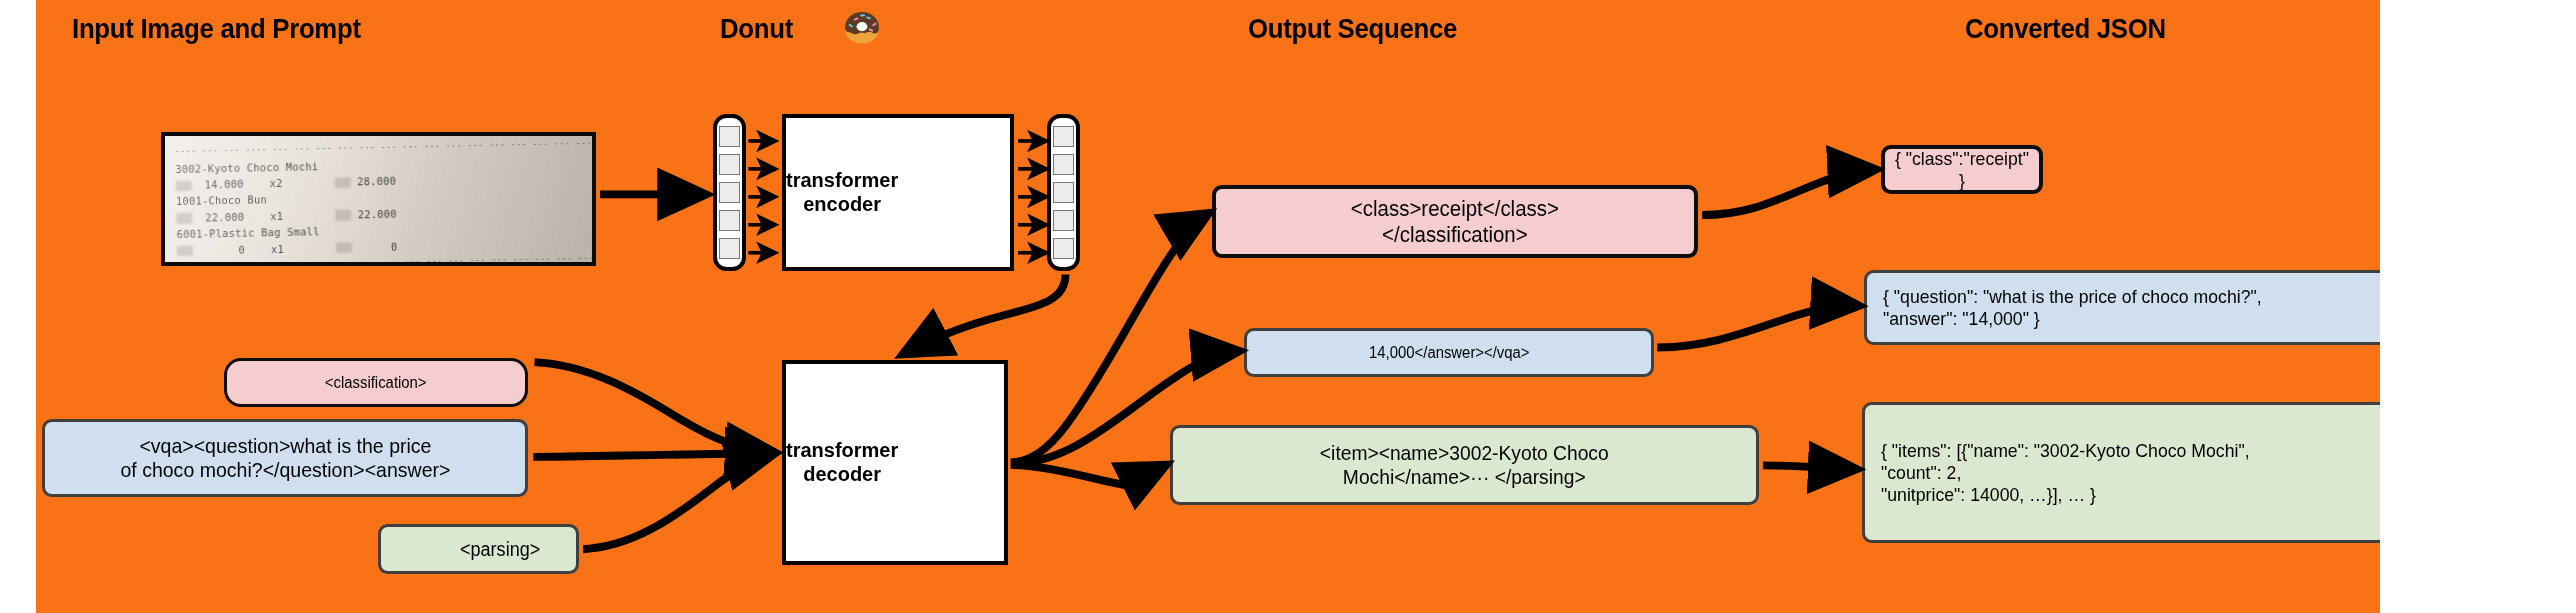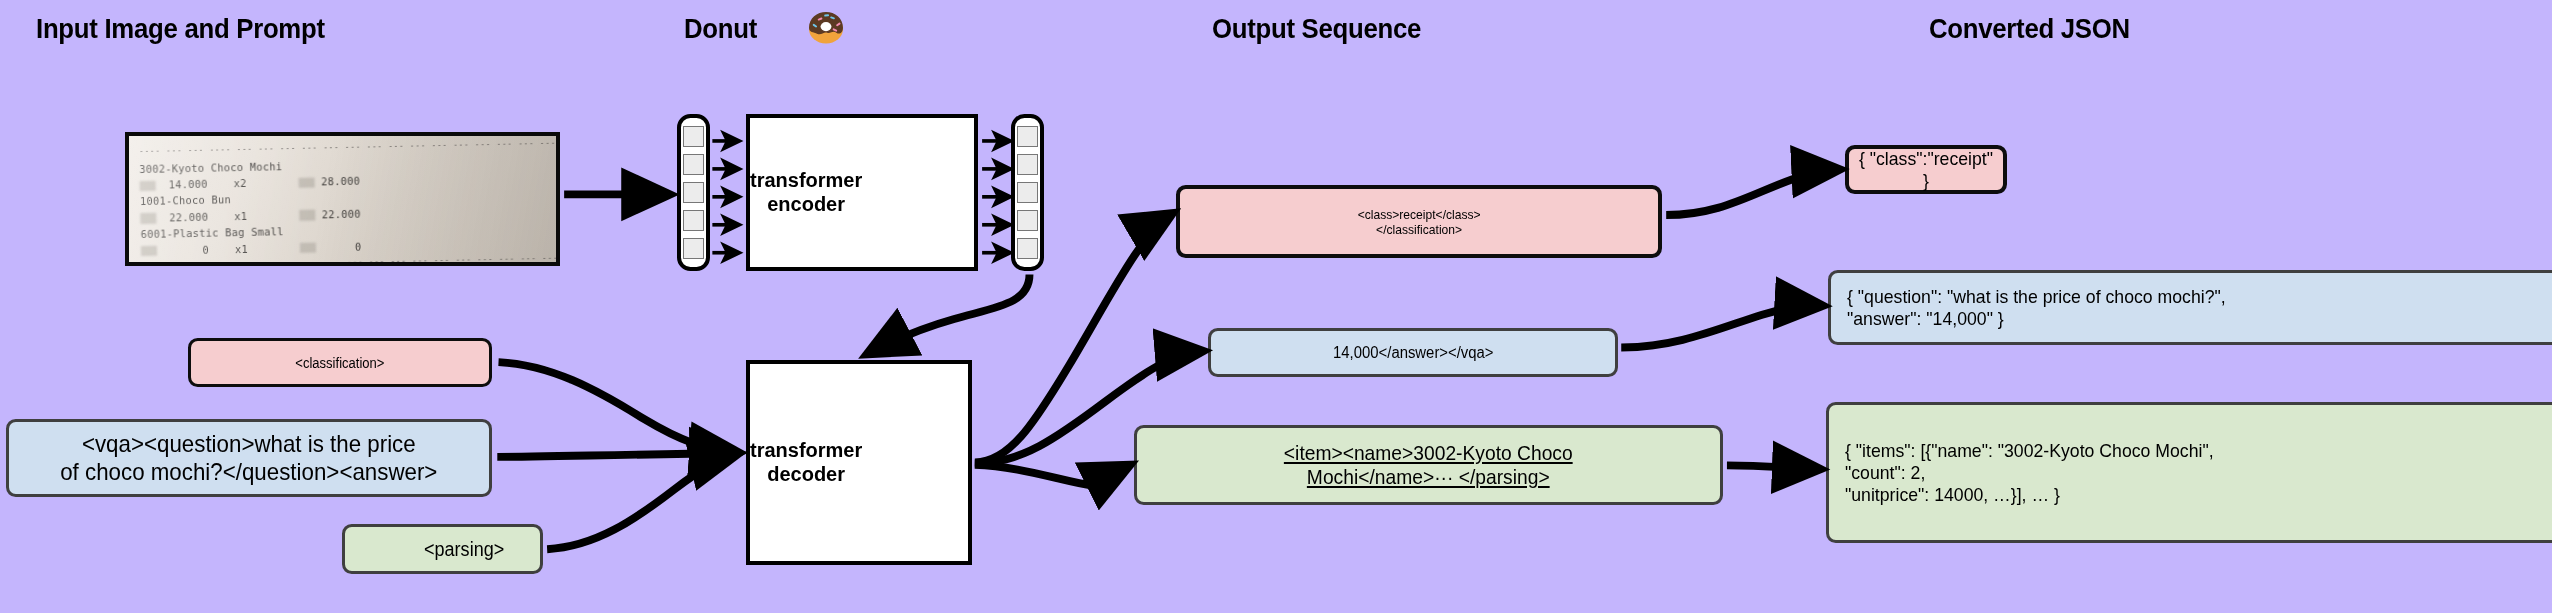--- a/index.html
+++ b/index.html
@@ -1,17 +1,17 @@
 <!DOCTYPE html>
 <html style="font-size:9.7px"><head>
 <meta charset="utf-8">
 <style>
   html,body{margin:0;padding:0;background:#ffffff;}
   body{font-family:"Liberation Sans",sans-serif;}
-  #stage{position:relative;width:2552px;height:613px;background:#c4b5fd;overflow:hidden;}
+  #stage{position:relative;width:2344px;height:613px;background:#f97316;overflow:hidden;margin-left:36px;}
 
   .hdr{
     position:absolute;
     font-family:"Liberation Sans",sans-serif;
     font-weight:bold;
     font-size:28px;
     letter-spacing:-0.3px;
     color:#000;
     white-space:nowrap;
     transform:scaleX(0.92);
@@ -142,43 +142,43 @@
     <div class="tok"></div>
     <div class="tok"></div>
     <div class="tok"></div>
   </div>
 
   <div class="hardbox" style="left:746px;top:360px;width:226px;height:205px;">
     <span class="inner" style="white-space:pre-line;">transformer
 decoder</span>
   </div>
 
-  <div class="rbox pink" style="left:188px;top:338px;width:304px;height:49px;font-size:14px;">
+  <div class="rbox pink" style="left:188px;top:358px;width:304px;height:49px;font-size:16px;border-radius:17px;">
     <span class="inner">&lt;classification&gt;</span>
   </div>
 
-  <div class="rbox blue" style="left:6px;top:419px;width:486px;height:78px;font-size:24px;">
+  <div class="rbox blue" style="left:6px;top:419px;width:486px;height:78px;font-size:21px;">
     <span class="inner">&lt;vqa&gt;&lt;question&gt;what is the price
 of choco mochi?&lt;/question&gt;&lt;answer&gt;</span>
   </div>
 
   <div class="rbox green" style="left:342px;top:524px;width:201px;height:50px;font-size:19.4px;padding-left:44px;">
     <span class="inner">&lt;parsing&gt;</span>
   </div>
 
-  <div class="rbox pink" style="left:1176px;top:185px;width:486px;height:73px;font-size:13px;border-width:4.3px;">
+  <div class="rbox pink" style="left:1176px;top:185px;width:486px;height:73px;font-size:22px;border-width:4.3px;">
     <span class="inner">&lt;class&gt;receipt&lt;/class&gt;
 &lt;/classification&gt;</span>
   </div>
 
   <div class="rbox blue" style="left:1208px;top:328px;width:410px;height:49px;font-size:16px;">
     <span class="inner">14,000&lt;/answer&gt;&lt;/vqa&gt;</span>
   </div>
 
-  <div class="rbox green" style="left:1134px;top:425px;width:589px;height:80px;font-size:20.7px;text-decoration:underline;">
+  <div class="rbox green" style="left:1134px;top:425px;width:589px;height:80px;font-size:20.7px;">
     <span class="inner">&lt;item&gt;&lt;name&gt;3002-Kyoto Choco
 Mochi&lt;/name&gt;··· &lt;/parsing&gt;</span>
   </div>
 
   <div class="rbox pink" style="left:1845px;top:145px;width:162px;height:49px;font-size:19px;border-width:4.3px;">
     <span class="inner">{ "class":"receipt" }</span>
   </div>
 
   <div class="rbox blue left-txt" style="left:1828px;top:270px;width:743px;height:75px;font-size:19px;padding-left:16px;">
     <span class="inner">{ "question": "what is the price of choco mochi?",

